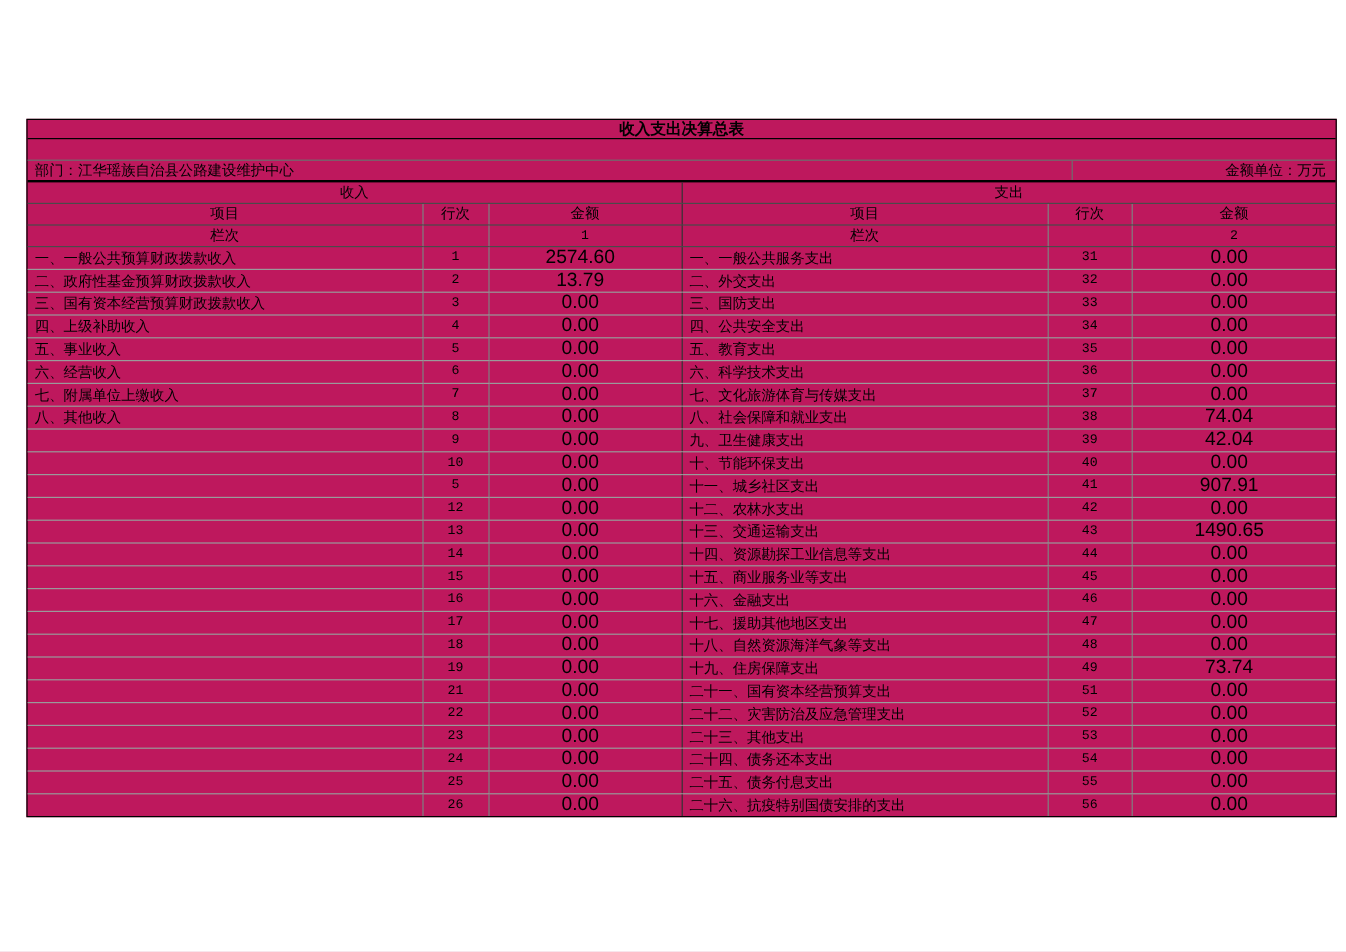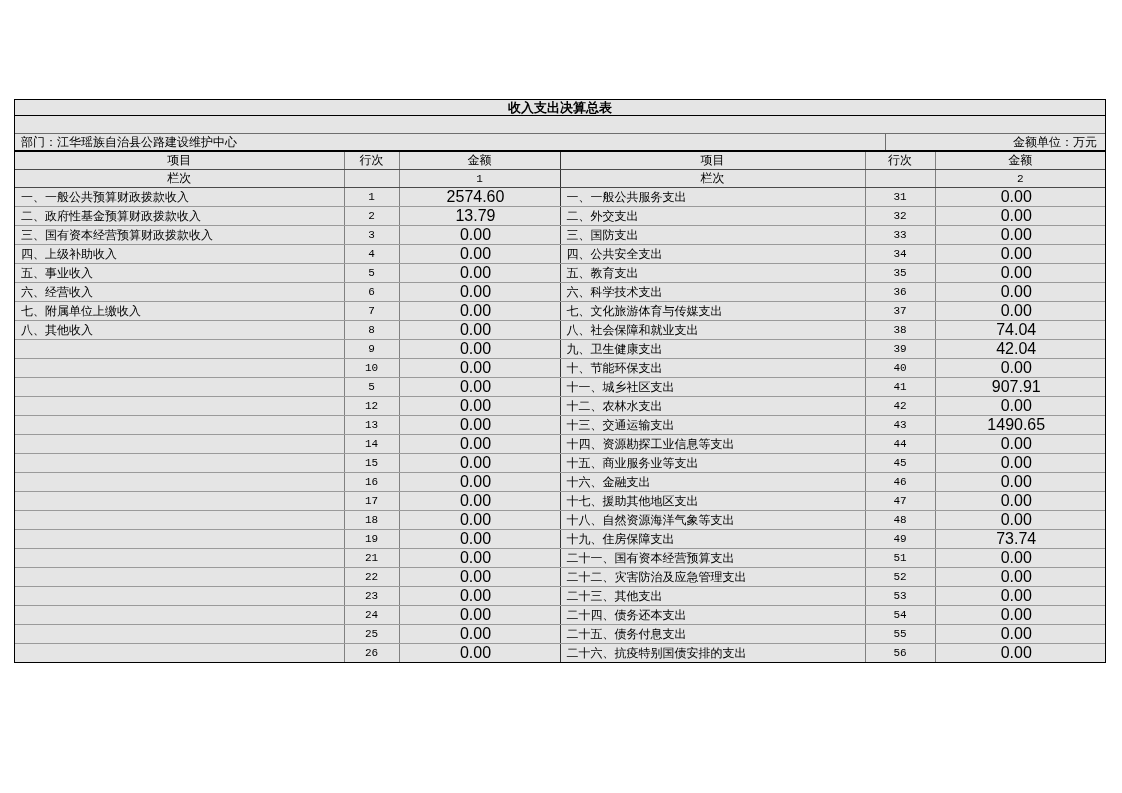--- a/index.html
+++ b/index.html
@@ -6,23 +6,23 @@
   html,body { background:#ffffff; }
   .page {
     position:relative;
     width:1122px; height:793px;
     background:#ffffff;
     font-family:"Liberation Serif","DejaVu Serif",serif;
     color:#000;
     overflow:hidden;
   }
   .sheet {
-    position:absolute; left:14px; top:99px; width:1092px;
+    position:absolute; left:22px; top:99px; width:1092px;
     border:1px solid #000000;
-    background:#e5e5e5;
+    background:#be185d;
   }
   .title-row {
     height:16px; line-height:15px;
     text-align:center; font-weight:bold; font-size:13px;
     border-bottom:1px solid #000;
   }
   .meta-row { display:flex; font-size:12px; }
   .meta-row.sheetno { height:18px; line-height:17px; border-bottom:1px solid #6e6e6e; }
   .meta-row.dept { height:18px; line-height:17px; border-bottom:2px solid #000; }
   .meta-left { flex:1; padding-left:6px; text-align:left; }
@@ -81,20 +81,24 @@
     <table>
       <colgroup>
         <col class="c-item-l">
           <col class="c-line-l">
           <col class="c-amt-l">
         <col class="c-item-r">
           <col class="c-line-r">
           <col class="c-amt-r">
       </colgroup>
       <thead>
+        <tr class="section-row">
+          <th colspan="3" class="mid">收入</th>
+          <th colspan="3" class="last">支出</th>
+        </tr>
         <tr class="colhead-row">
           <th>项目</th>
           <th>行次</th>
           <th class="mid">金额</th>
           <th>项目</th>
           <th>行次</th>
           <th class="last">金额</th>
         </tr>
         <tr class="colno-row">
           <th>栏次</th>

